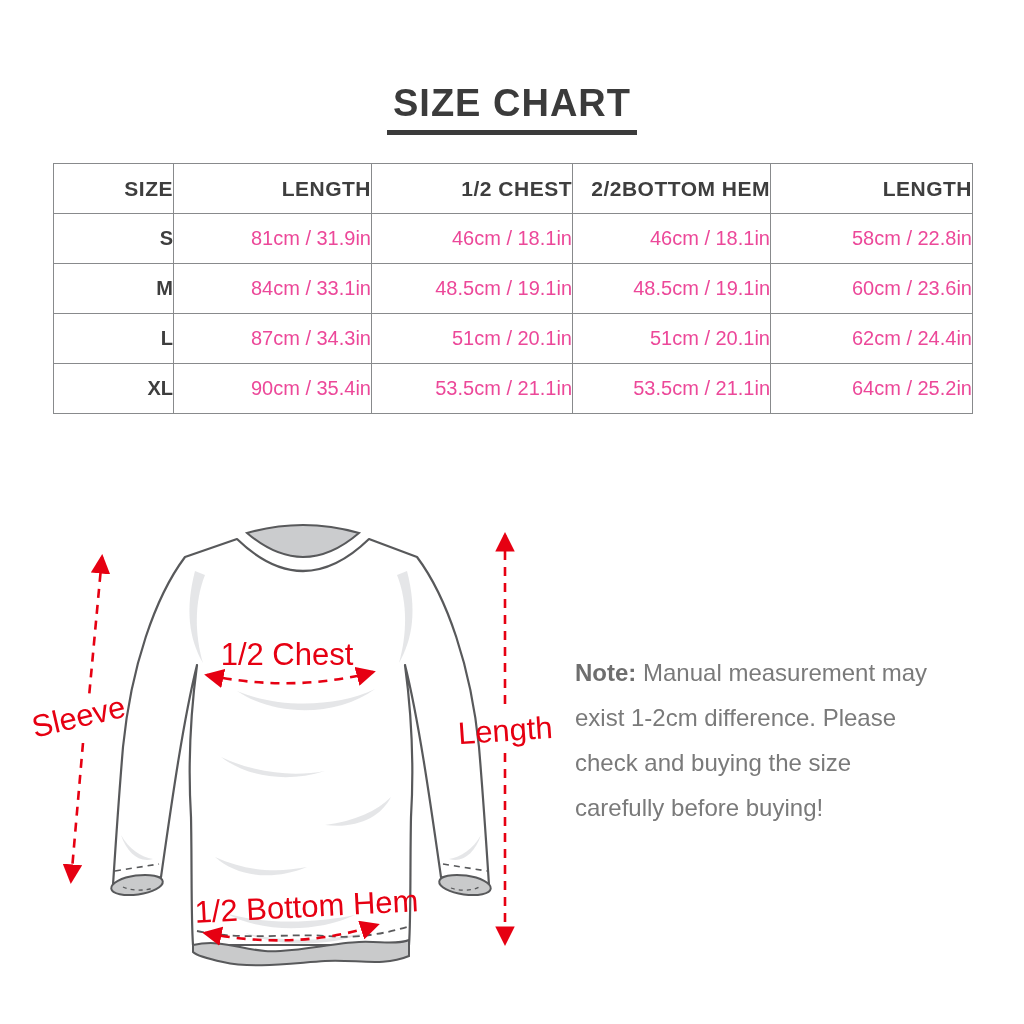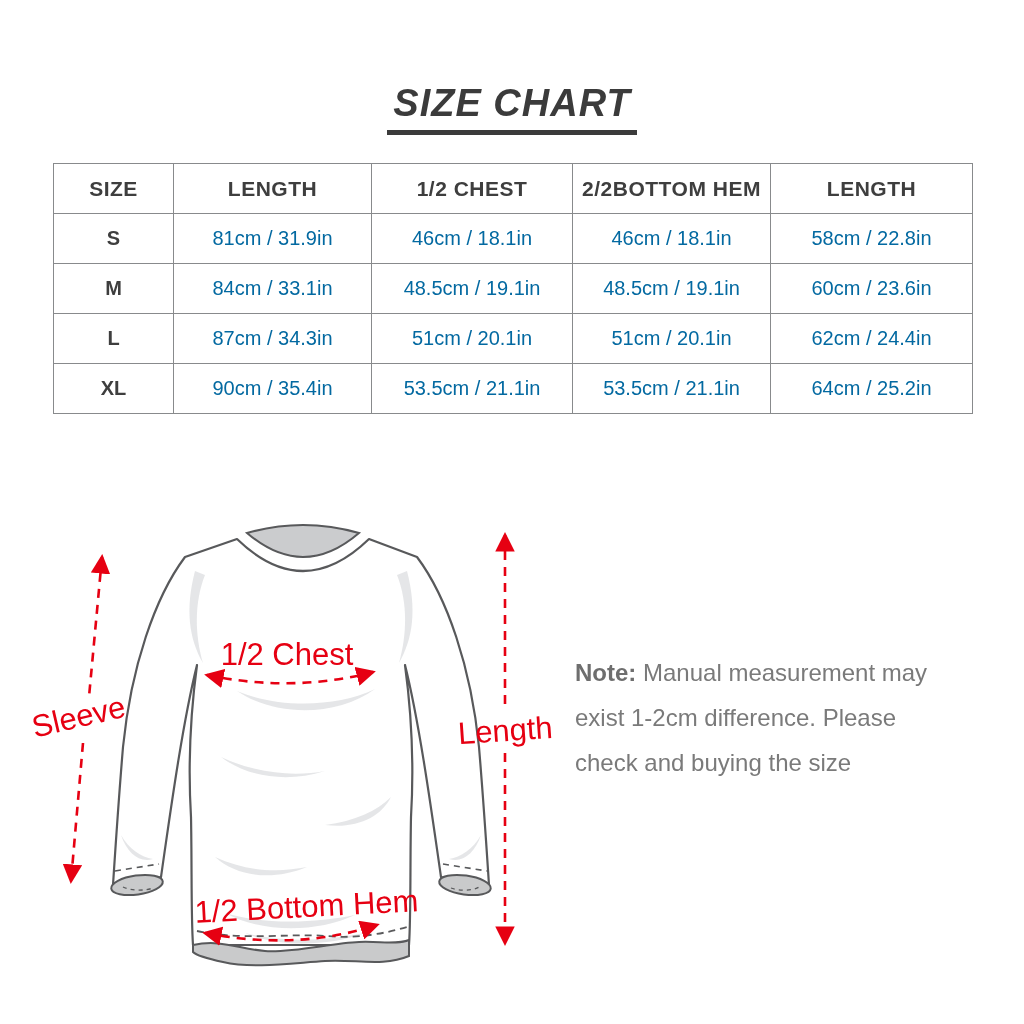--- a/index.html
+++ b/index.html
@@ -4,33 +4,33 @@
 <style>
   html,body{margin:0;padding:0;}
   body{
     width:1024px;height:1024px;position:relative;background:#ffffff;
     font-family:"Liberation Sans","DejaVu Sans",sans-serif;overflow:hidden;
   }
   
   .title-wrap{position:absolute;top:82px;left:0;width:1024px;text-align:center;}
   .title{
     display:inline-block;font-size:38px;font-weight:bold;color:#3b3b3b;
-    letter-spacing:1px;border-bottom:5px solid #3b3b3b;padding:0 6px 5px 6px;font-style:italic;
+    letter-spacing:1px;border-bottom:5px solid #3b3b3b;padding:0 6px 5px 6px;
   }
   
   table.size-table{
     position:absolute;left:53px;top:163px;width:919px;
     border-collapse:collapse;table-layout:fixed;
   }
   .size-table th,.size-table td{
-    border:1px solid #888a8c;height:49px;text-align:center;vertical-align:middle;
+    border:1px solid #888a8c;height:49px;text-align:right;vertical-align:middle;
     padding:0;
   }
   .size-table th{font-size:21px;font-weight:bold;color:#3e3e3e;letter-spacing:.5px;}
-  .size-table td{font-size:20px;color:#0369a1;}
+  .size-table td{font-size:20px;color:#ec4899;}
   .size-table td.size-col{font-weight:bold;color:#3e3e3e;}
   
   .diagram{position:absolute;left:25px;top:505px;width:540px;height:495px;}
   
   .note{
     position:absolute;left:575px;top:650px;width:410px;
     font-size:24px;line-height:45px;color:#7a7a7a;
   }
   .note b{color:#6e6e6e;}
 </style>
@@ -169,13 +169,14 @@
     <text x="481" y="236" transform="rotate(-4 481 236)" font-weight="normal">Length</text>
     <text x="282" y="412" transform="rotate(-3 282 412)" font-weight="normal">1/2 Bottom Hem</text>
   </g>
 </svg>
 </div>
 
 <div class="note">
   <div><b>Note:</b> <span>Manual measurement may</span></div>
   <div><span>exist 1-2cm difference. Please</span></div>
   <div><span>check and buying the size</span></div>
+  <div><span>carefully before buying!</span></div>
 </div>
 
 </body></html>

